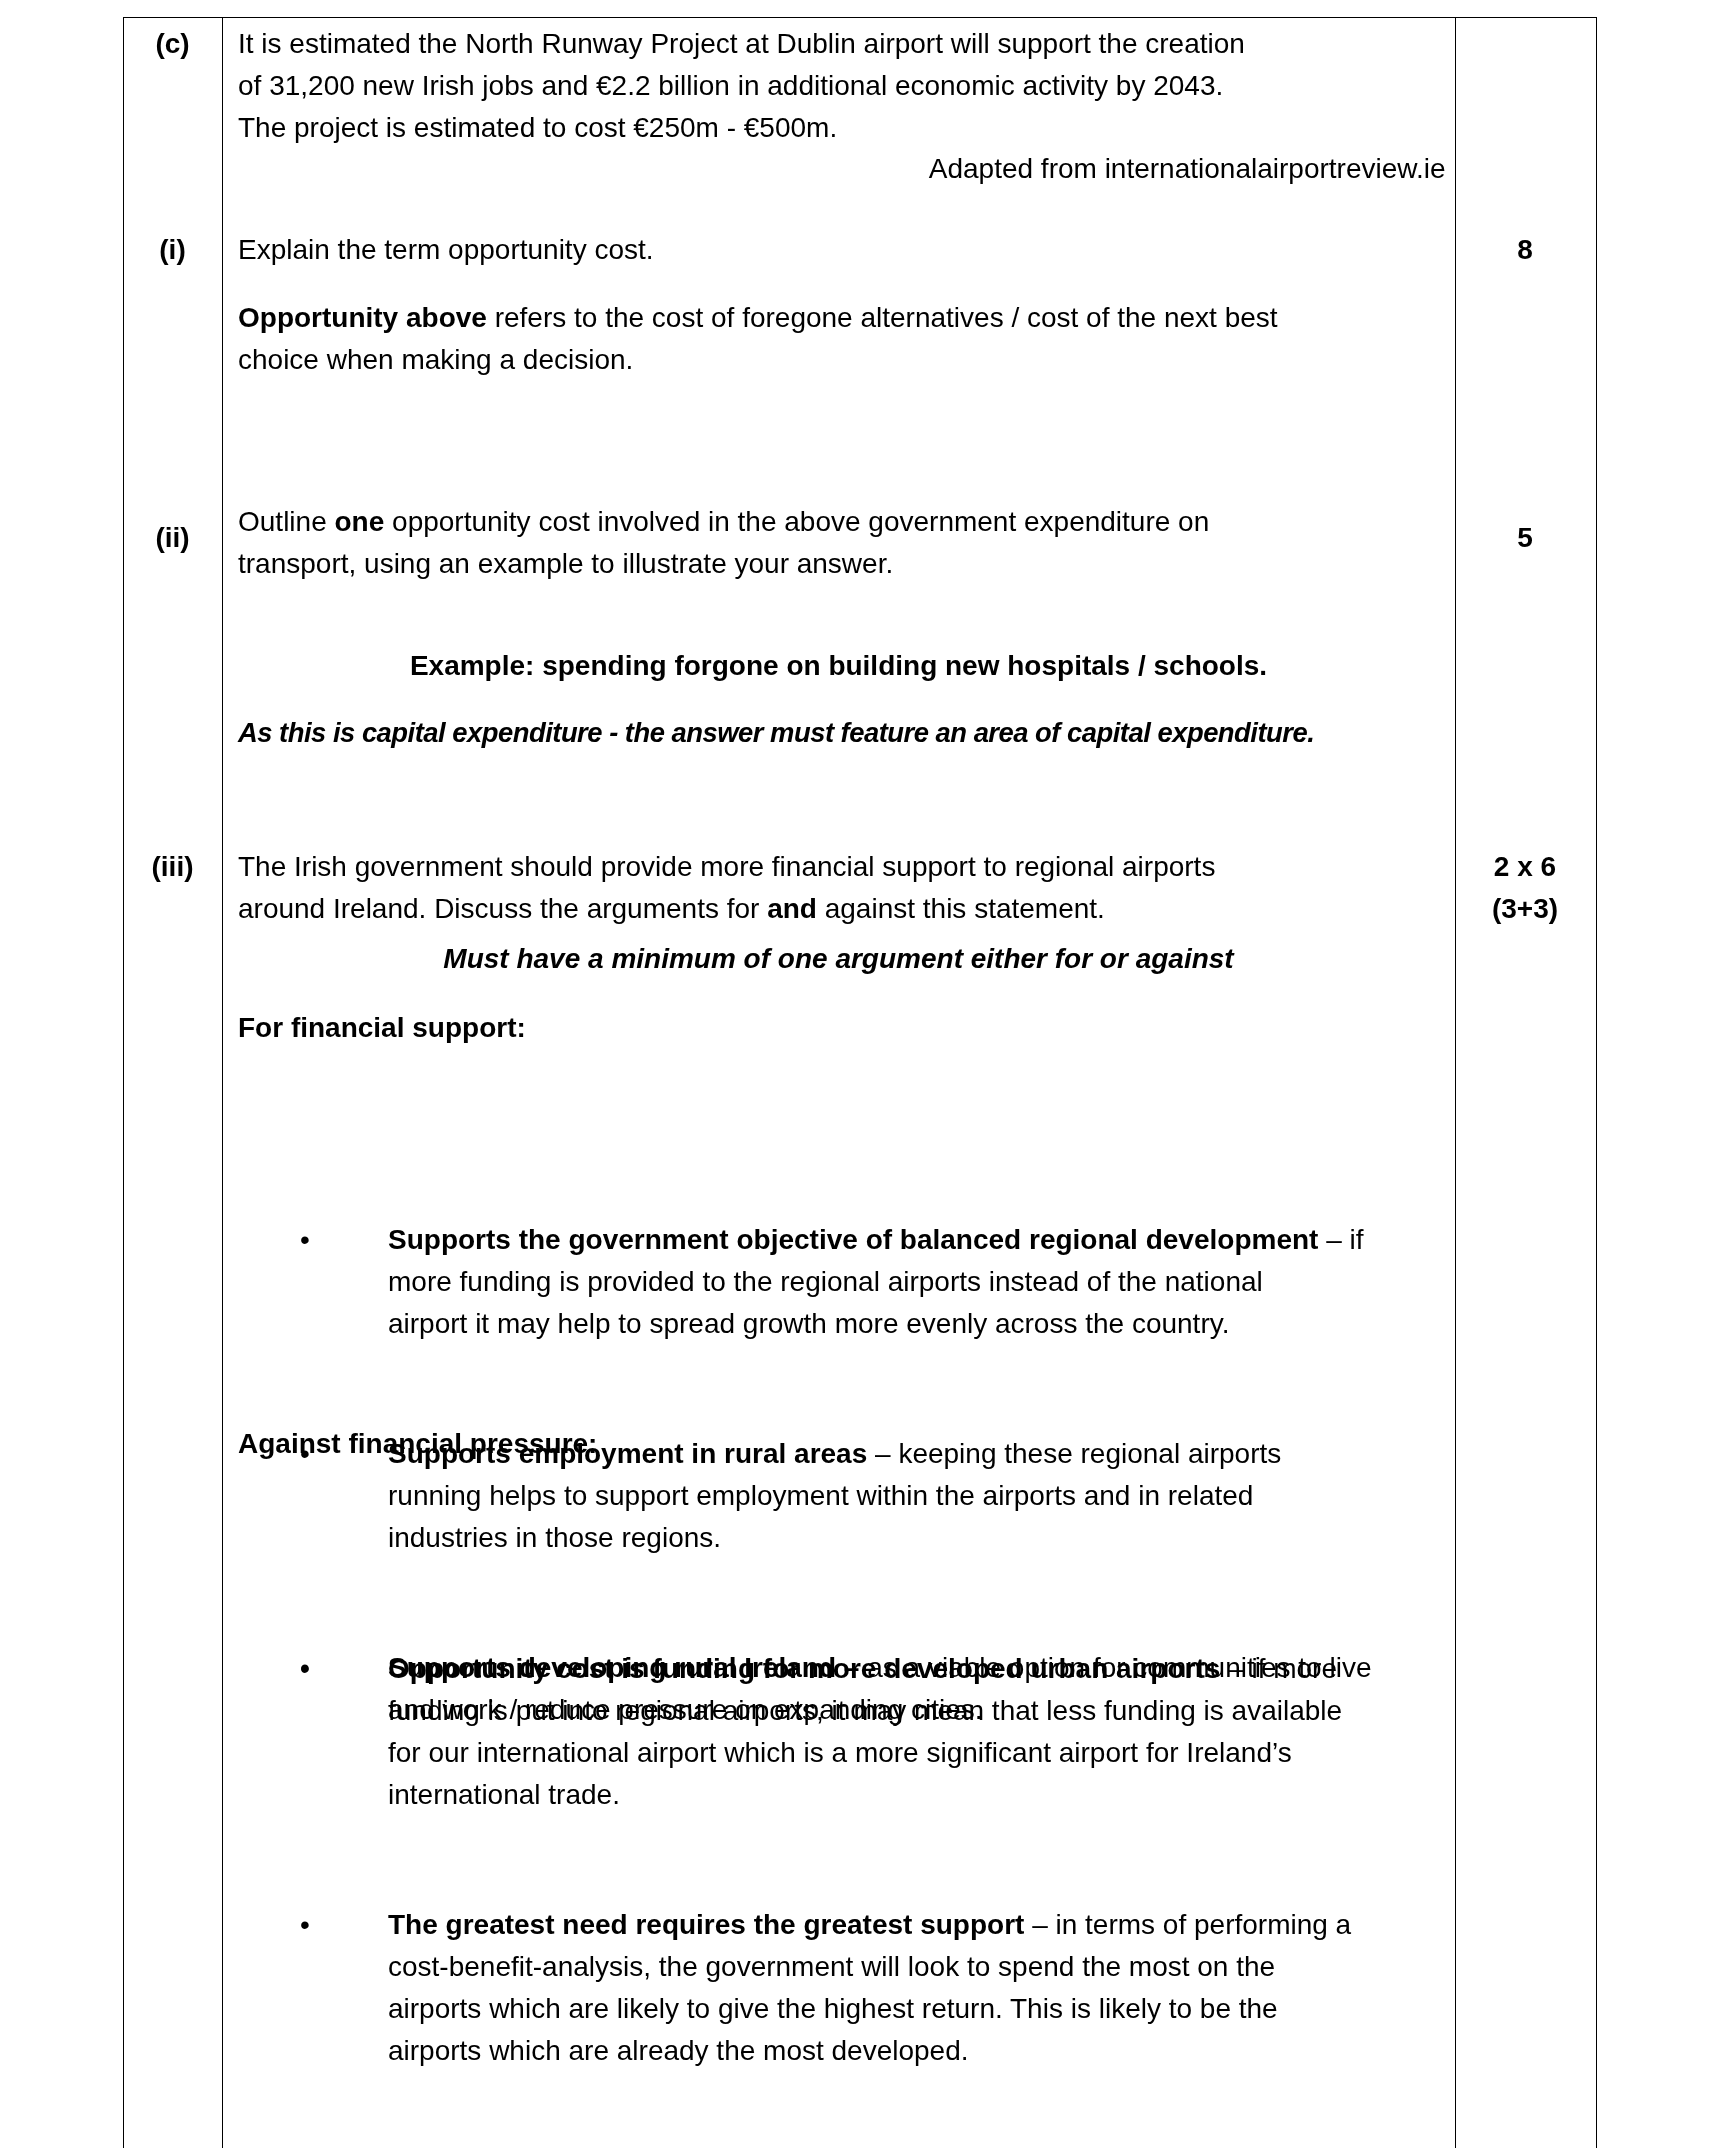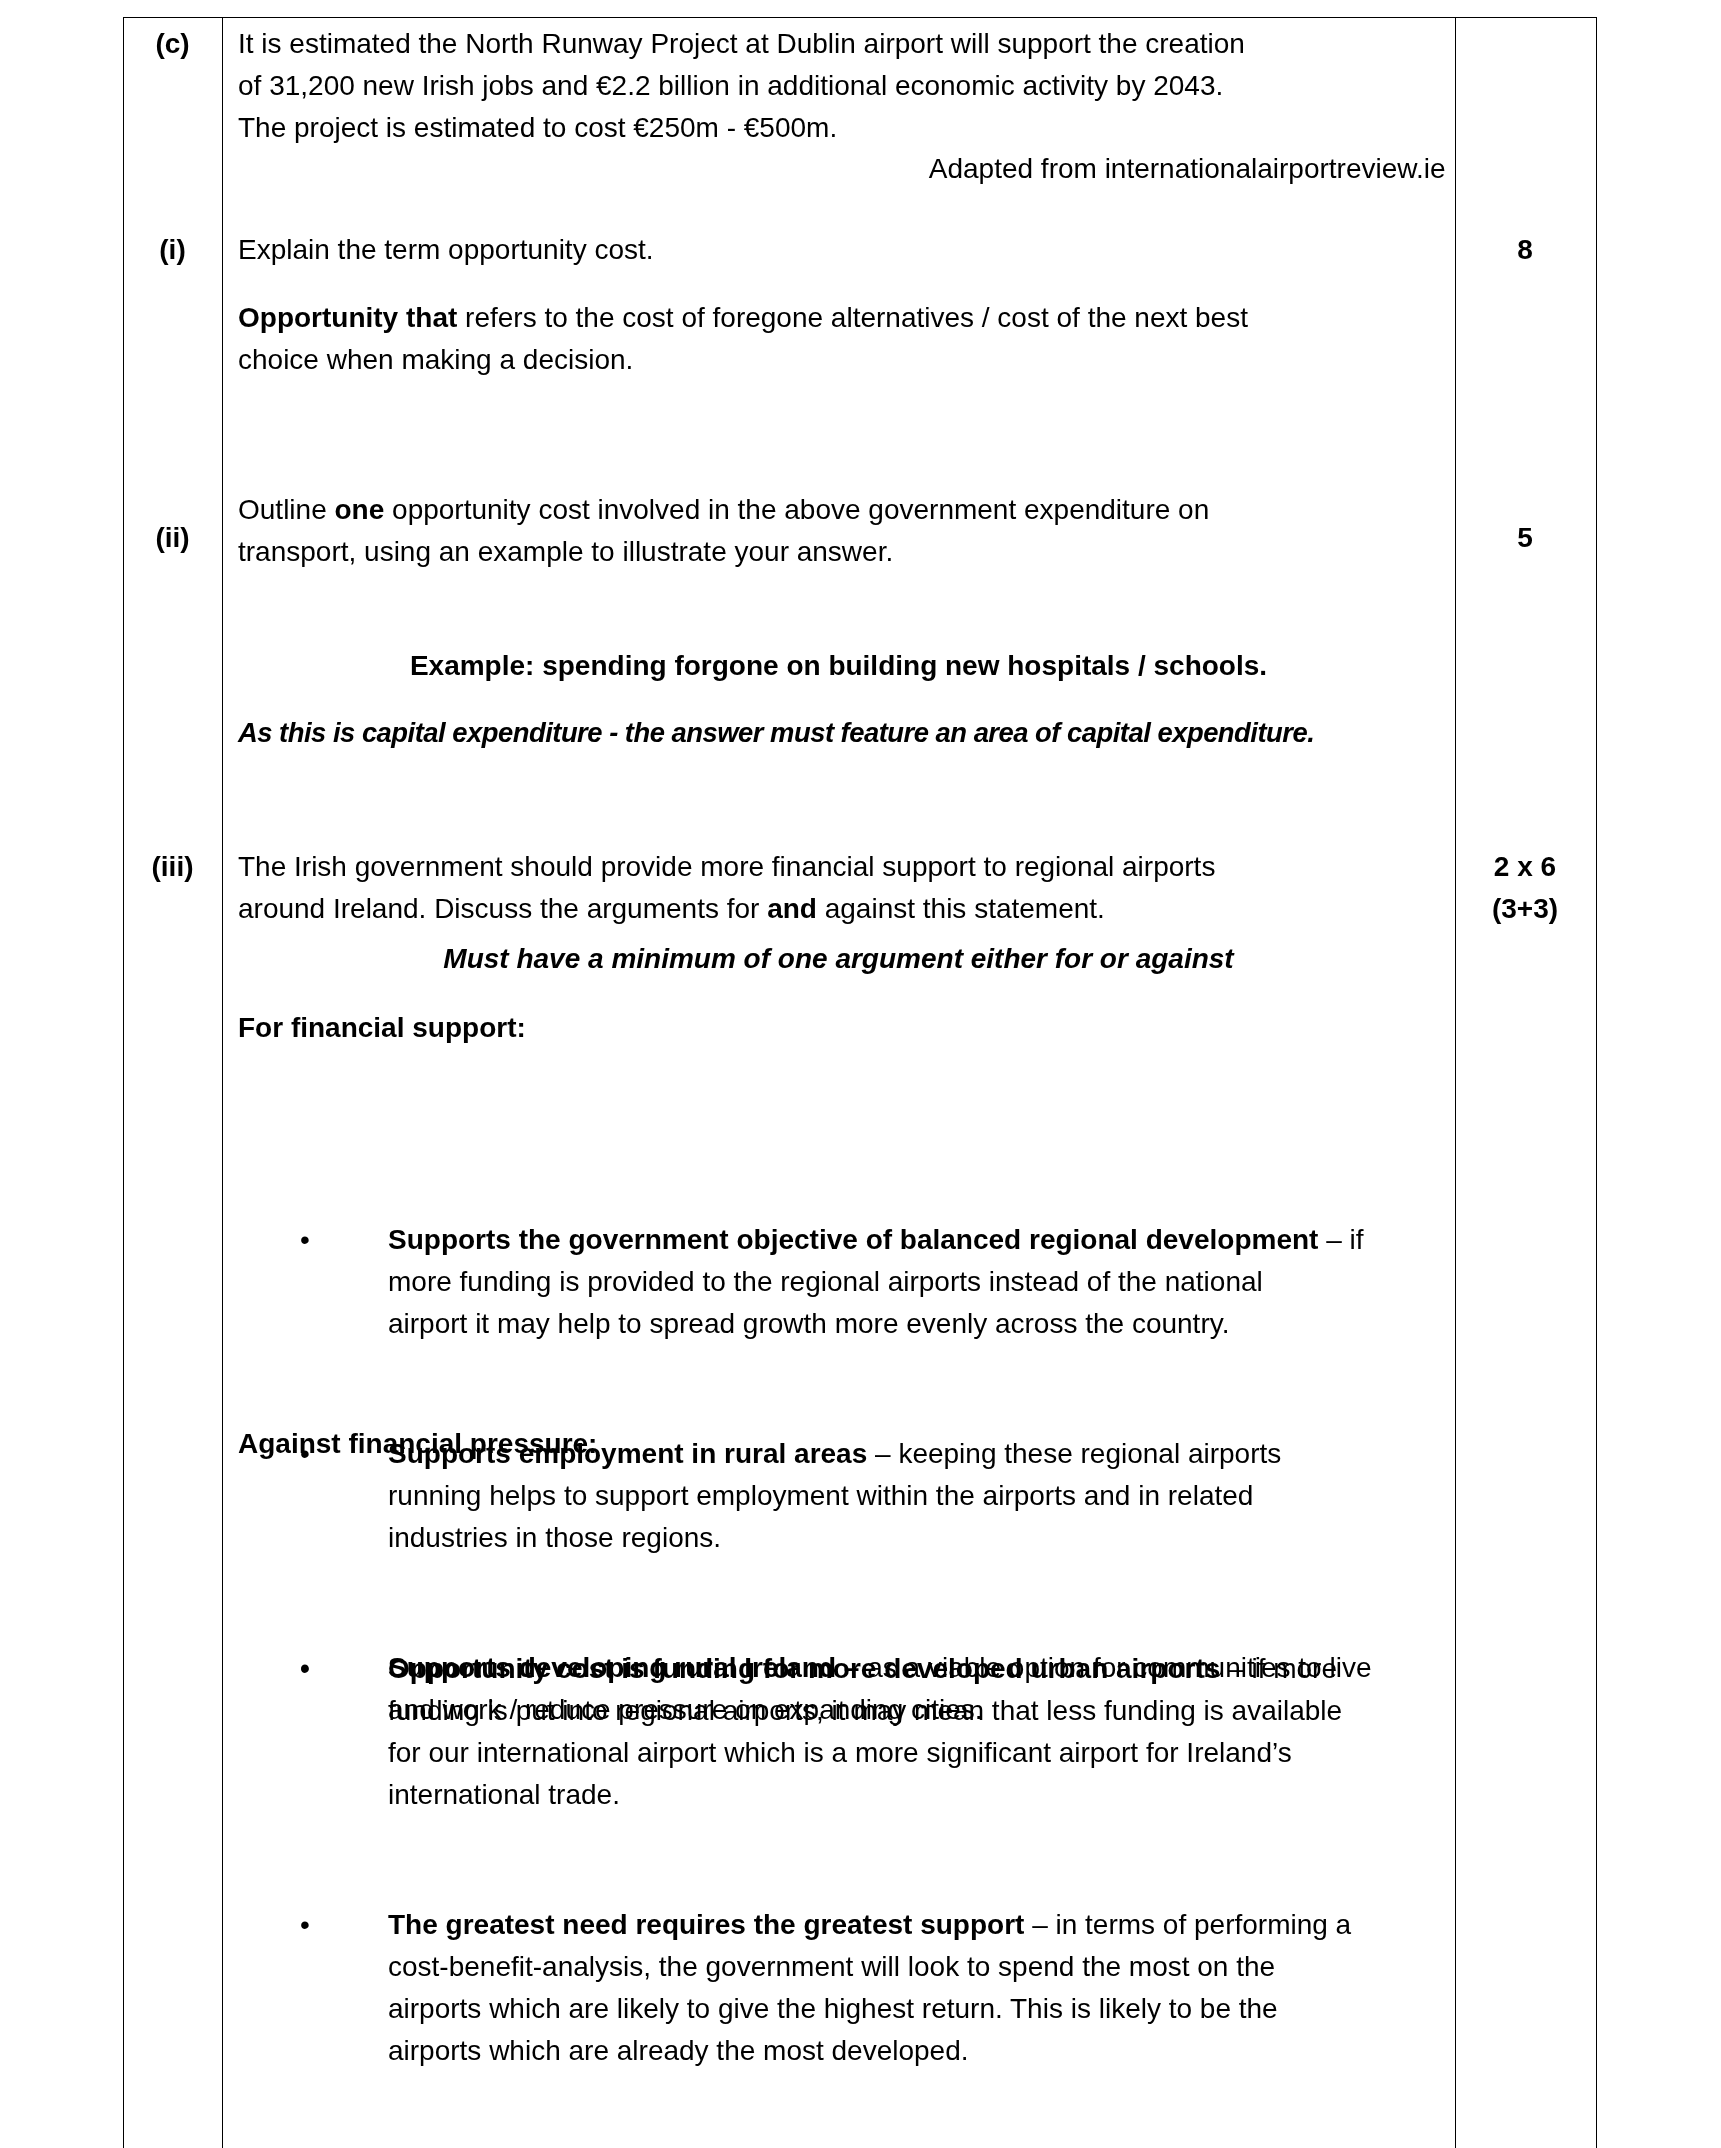--- a/index.html
+++ b/index.html
@@ -54,24 +54,24 @@
     <div class="markcell" style="top:500px">5</div>
     <div class="markcell" style="top:829px">2 x 6
 (3+3)</div>
 
     <div class="block" style="top:5.7px">It is estimated the North Runway Project at Dublin airport will support the creation
 of 31,200 new Irish jobs and €2.2 billion in additional economic activity by 2043.
 The project is estimated to cost €250m - €500m.</div>
     <div class="block right" style="top:131px">Adapted from internationalairportreview.ie</div>
 
     <div class="block" style="top:212px">Explain the term opportunity cost.</div>
-    <div class="block" style="top:280px"><span class="b">Opportunity that</span><span> refers to the cost of foregone alternatives / cost of the next best
+    <div class="block" style="top:280px"><span class="b">Opportunity above</span><span> refers to the cost of foregone alternatives / cost of the next best
 choice when making a decision.</span></div>
 
-    <div class="block" style="top:472px"><span>Outline </span><span class="b">one</span><span> opportunity cost involved in the above government expenditure on
+    <div class="block" style="top:484px"><span>Outline </span><span class="b">one</span><span> opportunity cost involved in the above government expenditure on
 transport, using an example to illustrate your answer.</span></div>
     <div class="block center" style="top:628px">Example: spending forgone on building new hospitals / schools.</div>
     <div class="block note-italic" style="top:695px">As this is capital expenditure - the answer must feature an area of capital expenditure.</div>
 
     <div class="block" style="top:829px"><span>The Irish government should provide more financial support to regional airports
 around Ireland. Discuss the arguments for </span><span class="b">and</span><span> against this statement.</span></div>
     <div class="block center must-italic" style="top:921px">Must have a minimum of one argument either for or against</div>
 
     <div class="block b" style="top:990px">For financial support:</div>
     <div class="block" style="top:1034px">

